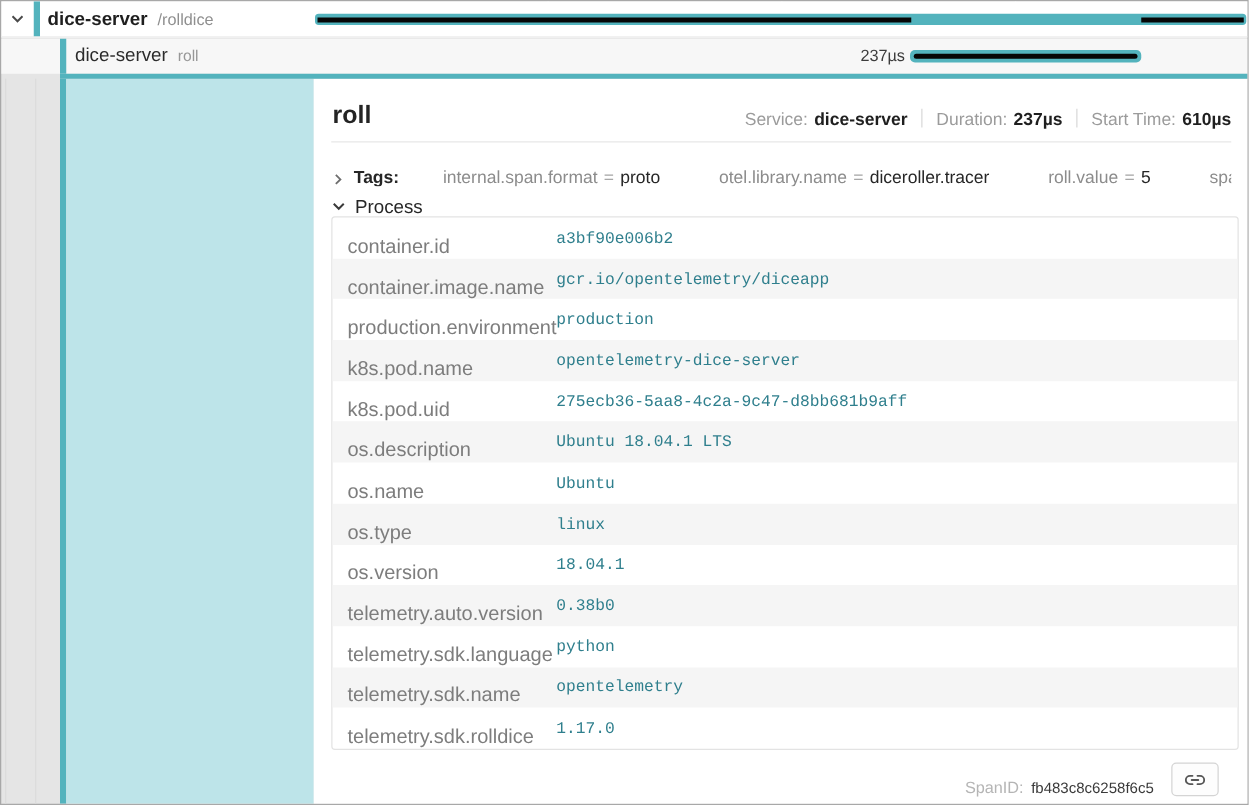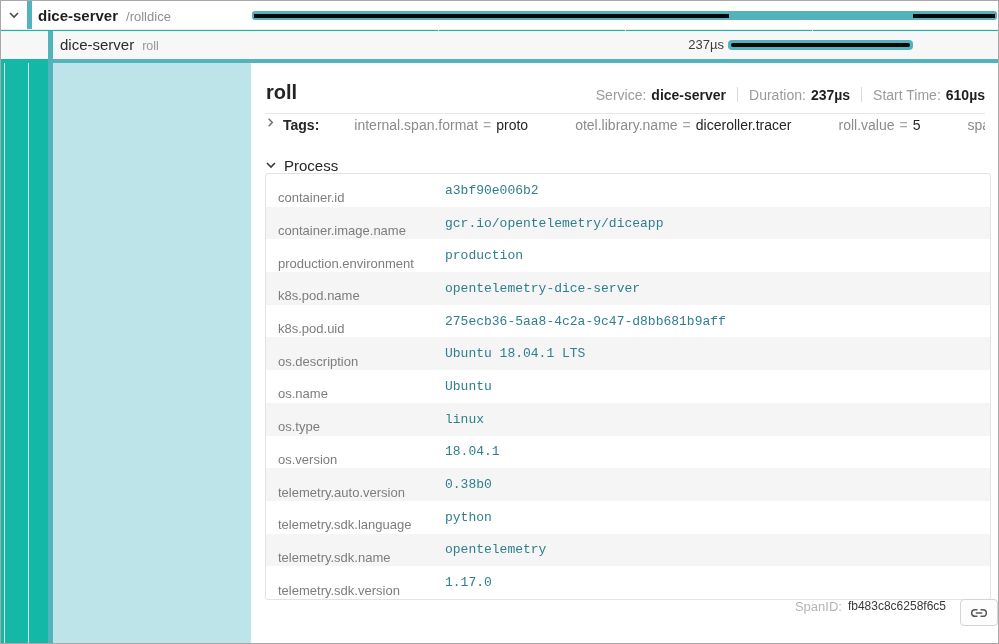--- a/index.html
+++ b/index.html
@@ -1,19 +1,19 @@
 <!DOCTYPE html>
 <html><head>
 <meta charset="utf-8">
 <style>
   * { margin:0; padding:0; box-sizing:border-box; }
   body { background:#fff; font-family:"Liberation Sans", sans-serif; }
   .screen {
     position:relative; width:999px; height:644px;
-    border:1px solid #a8a8a8; background:#14b8a6; overflow:hidden;
+    border:1px solid #a8a8a8; background:#e5e5e5; overflow:hidden;
   }
   
   .grid-line { position:absolute; top:0; width:1px; height:61px; background:#e5e5e5; z-index:1; }
   .gl1{left:437px;} .gl2{left:624px;} .gl3{left:811px;}
 
   
   .span-row { position:absolute; left:0; width:997px; z-index:2; }
   .row1 { top:0; height:29px; background:#fff; border-bottom:1px solid #ededed; }
   .row2 { top:30px; height:28px; background:#f7f7f7; }
   .name-col { position:absolute; left:0; top:0; height:100%; width:250px; }
@@ -47,40 +47,40 @@
   
   .panel { position:absolute; left:250px; top:62px; width:747px; height:580px; background:#fff; }
   .title { position:absolute; left:15px; top:18px; font-size:20px; font-weight:bold; color:#242424; }
   .meta { position:absolute; right:13px; top:24px; display:flex; font-size:14px; }
   .meta .lbl { color:#9b9b9b; margin-right:5px; }
   .meta .val { color:#1f1f1f; font-weight:bold; }
   .vsep { display:inline-block; width:1px; height:15px; background:#d9d9d9; margin:0 11px; }
   .hdr-divider { position:absolute; left:14px; right:13px; top:50px; height:1px; background:#e7e7e7; }
 
   .tags-row { position:absolute; left:14px; right:13px; top:54px; height:32px;
-              display:flex; align-items:flex-start; font-size:14px; cursor:pointer; white-space:nowrap; overflow:hidden; }
+              display:flex; align-items:flex-end; font-size:14px; cursor:pointer; white-space:nowrap; overflow:hidden; }
   .tags-row .chevi { margin-right:7px; width:11px; height:11px; flex:none; }
   .tags-label { font-weight:bold; color:#262626; margin-right:12px; }
   .tag-key { color:#8c8c8c;margin-left:23px; }
   .tag-eq { color:#a7a7a7; margin:0 5px; }
   .tag-val { color:#262626; }
   .tag-sep { display:inline-block; width:1px; height:14px; background:#dedede; margin:0 12px; vertical-align:-2px; }
 
   .proc-hdr { position:absolute; left:14px; top:92px; height:20px; display:flex; align-items:center; cursor:pointer; }
   .proc-hdr .chevi { margin-right:7px; width:12px; height:12px; }
   .proc-label { font-weight:normal; font-size:15px; color:#262626; }
 
   .ptable { position:absolute; left:14px; top:110px; width:726px; border:1px solid #e3e3e3; border-radius:3px;
             overflow:hidden; background:#fff; }
   .prow { display:flex; height:32.7px; align-items:center; }
   .prow:nth-child(even) { background:#f5f5f5; }
-  .pkey { width:179px; padding-left:12px; font-size:13px; color:#7d7d7d; flex:none;margin-top:15px; }
+  .pkey { width:179px; padding-left:12px; font-size:16px; color:#7d7d7d; flex:none;margin-top:15px; }
   .pval { font-family:"Liberation Mono","DejaVu Sans Mono",monospace; font-size:13px; color:#2f7f8d; }
 
-  .footer { position:absolute; right:0; top:536px; height:38px; display:flex; align-items:flex-start; }
+  .footer { position:absolute; right:23px; top:536px; height:38px; display:flex; align-items:flex-end; }
   .spanid-lbl { font-size:13px; color:#b5b5b5; margin-right:6px; }
   .spanid-val { font-size:12px; color:#3a3a3a; }
   .link-btn { margin-left:14px; width:38px; height:27px; border:1px solid #d4d4d4; border-radius:4px;
               background:#fdfdfd; display:flex; align-items:center; justify-content:center; cursor:pointer; }
 </style>
 </head>
 <body>
 
 <div class="screen">
 
@@ -212,21 +212,21 @@
       </div>
       <div class="prow">
         <div class="pkey">telemetry.sdk.language</div>
         <div class="pval">python</div>
       </div>
       <div class="prow">
         <div class="pkey">telemetry.sdk.name</div>
         <div class="pval">opentelemetry</div>
       </div>
       <div class="prow">
-        <div class="pkey">telemetry.sdk.version</div>
+        <div class="pkey">telemetry.sdk.rolldice</div>
         <div class="pval">1.17.0</div>
       </div>
     </div>
 
     <div class="footer">
       <span class="spanid-lbl">SpanID:</span>
       <span class="spanid-val">fb483c8c6258f6c5</span>
       <span class="link-btn">
         <svg width="16" height="16" viewBox="0 0 24 24" fill="none" stroke="#565656" stroke-width="2.2" stroke-linecap="round" stroke-linejoin="round">
           <path d="M15 7h3a5 5 0 0 1 0 10h-3"></path>

